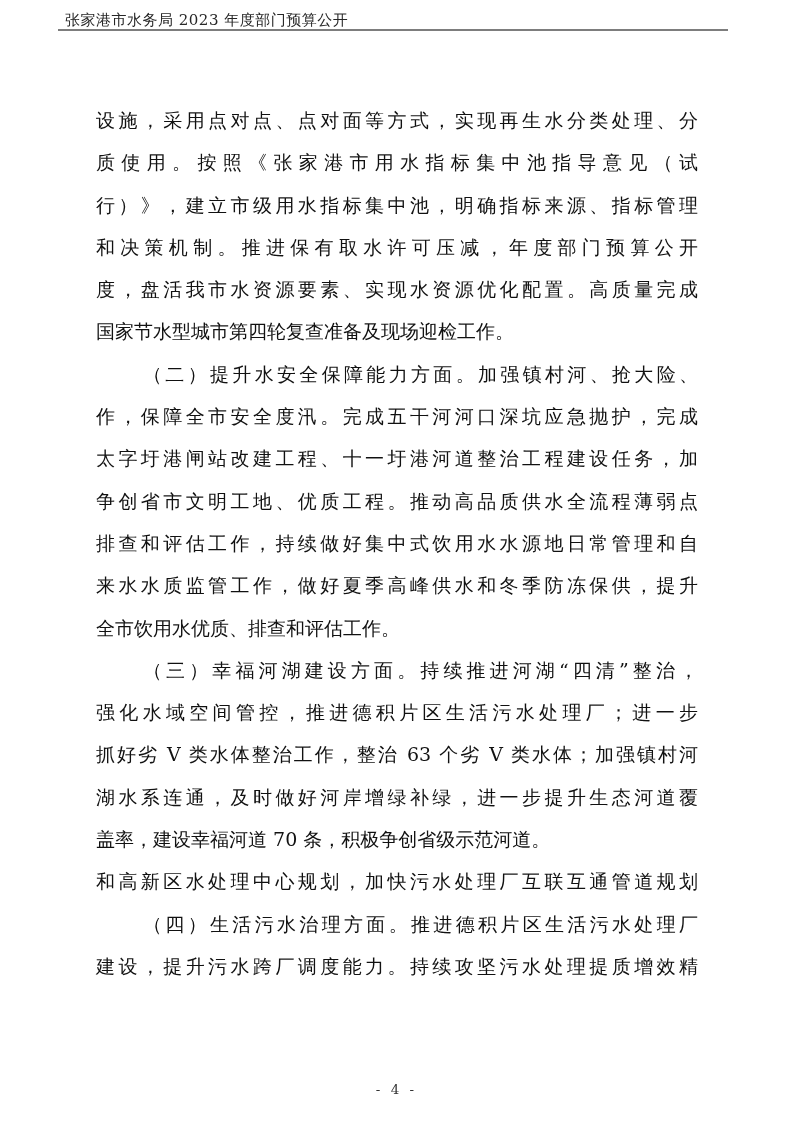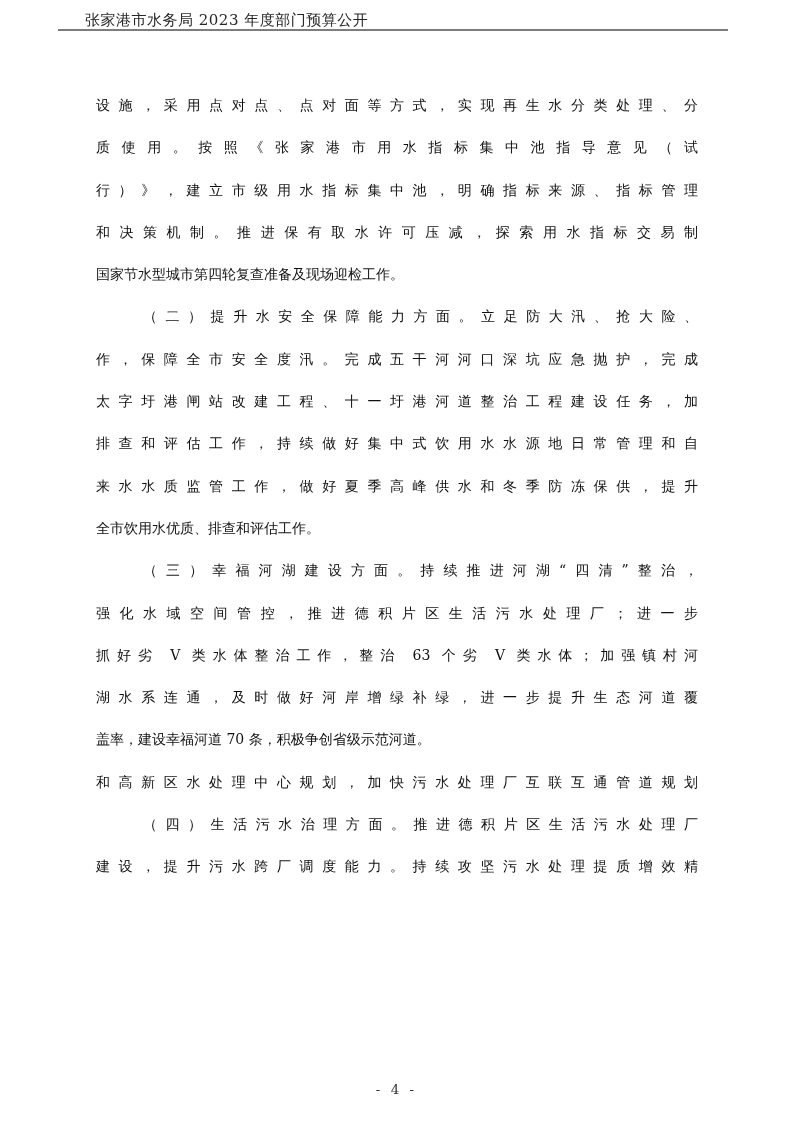--- a/index.html
+++ b/index.html
@@ -19,37 +19,36 @@
   
   .page-header {
     position: absolute;
     top: 11px;
     left: 65px;
     width: 663px;
     font-size: 15px;
     letter-spacing: 0.5px;
     color: #262626;
     white-space: nowrap;
-    margin-left: 20px;
   }
   .header-rule {
     position: absolute;
     top: 29px;
     left: 58px;
     width: 670px;
     height: 2px;
     background: #7d7d7d;
   }
   
   .doc-body {
     position: absolute;
-    top: 84px;
+    top: 99px;
     left: 96px;
     width: 602px;
-    font-size: 14px;
+    font-size: 19px;
     line-height: 42.3px;
     color: #111111;
   }
   .ln {
     height: 42.3px;
     text-align: justify;
     text-align-last: justify;
     text-justify: inter-character;
     white-space: nowrap;
   }
@@ -77,28 +76,30 @@
 
   <div class="page-header">张家港市水务局 2023 年度部门预算公开</div>
   <div class="header-rule"></div>
 
   <div class="doc-body">
 
     <div>
       <div class="ln">设施，采用点对点、点对面等方式，实现再生水分类处理、分</div>
       <div class="ln">质使用。按照《张家港市用水指标集中池指导意见（试</div>
       <div class="ln">行）》，建立市级用水指标集中池，明确指标来源、指标管理</div>
-      <div class="ln">和决策机制。推进保有取水许可压减，探索用水指标交易制</div>
+      <div class="ln">和决策机制。推进保有取水许可压减，年度部门预算公开</div>
+      <div class="ln">度，盘活我市水资源要素、实现水资源优化配置。高质量完成</div>
       <div class="ln end">国家节水型城市第四轮复查准备及现场迎检工作。</div>
     </div>
 
     <div>
-      <div class="ln indent">（二）提升水安全保障能力方面。立足防大汛、抢大险、</div>
+      <div class="ln indent">（二）提升水安全保障能力方面。加强镇村河、抢大险、</div>
       <div class="ln">作，保障全市安全度汛。完成五干河河口深坑应急抛护，完成</div>
       <div class="ln">太字圩港闸站改建工程、十一圩港河道整治工程建设任务，加</div>
+      <div class="ln">争创省市文明工地、优质工程。推动高品质供水全流程薄弱点</div>
       <div class="ln">排查和评估工作，持续做好集中式饮用水水源地日常管理和自</div>
       <div class="ln">来水水质监管工作，做好夏季高峰供水和冬季防冻保供，提升</div>
       <div class="ln end">全市饮用水优质、排查和评估工作。</div>
     </div>
 
     <div>
       <div class="ln indent">（三）幸福河湖建设方面。持续推进河湖“四清”整治，</div>
       <div class="ln">强化水域空间管控，推进德积片区生活污水处理厂；进一步</div>
       <div class="ln">抓好劣 V 类水体整治工作，整治 63 个劣 V 类水体；加强镇村河</div>
       <div class="ln">湖水系连通，及时做好河岸增绿补绿，进一步提升生态河道覆</div>

